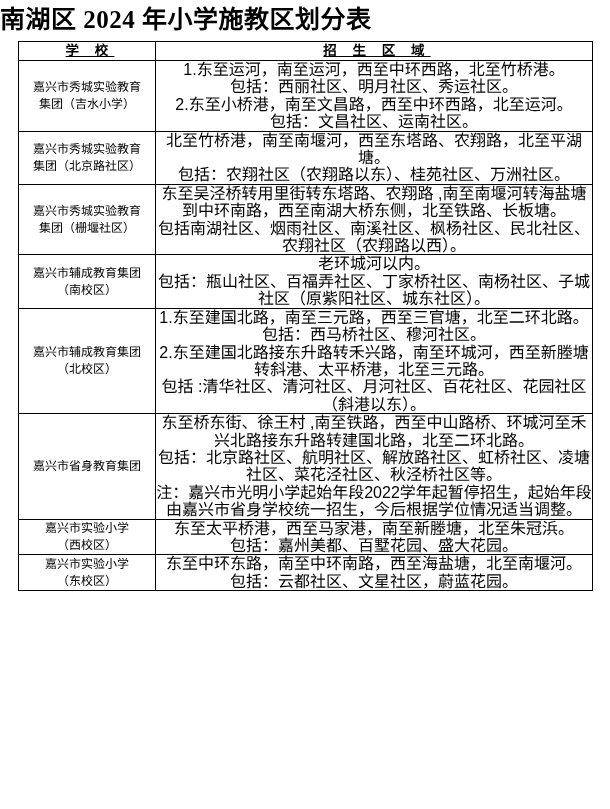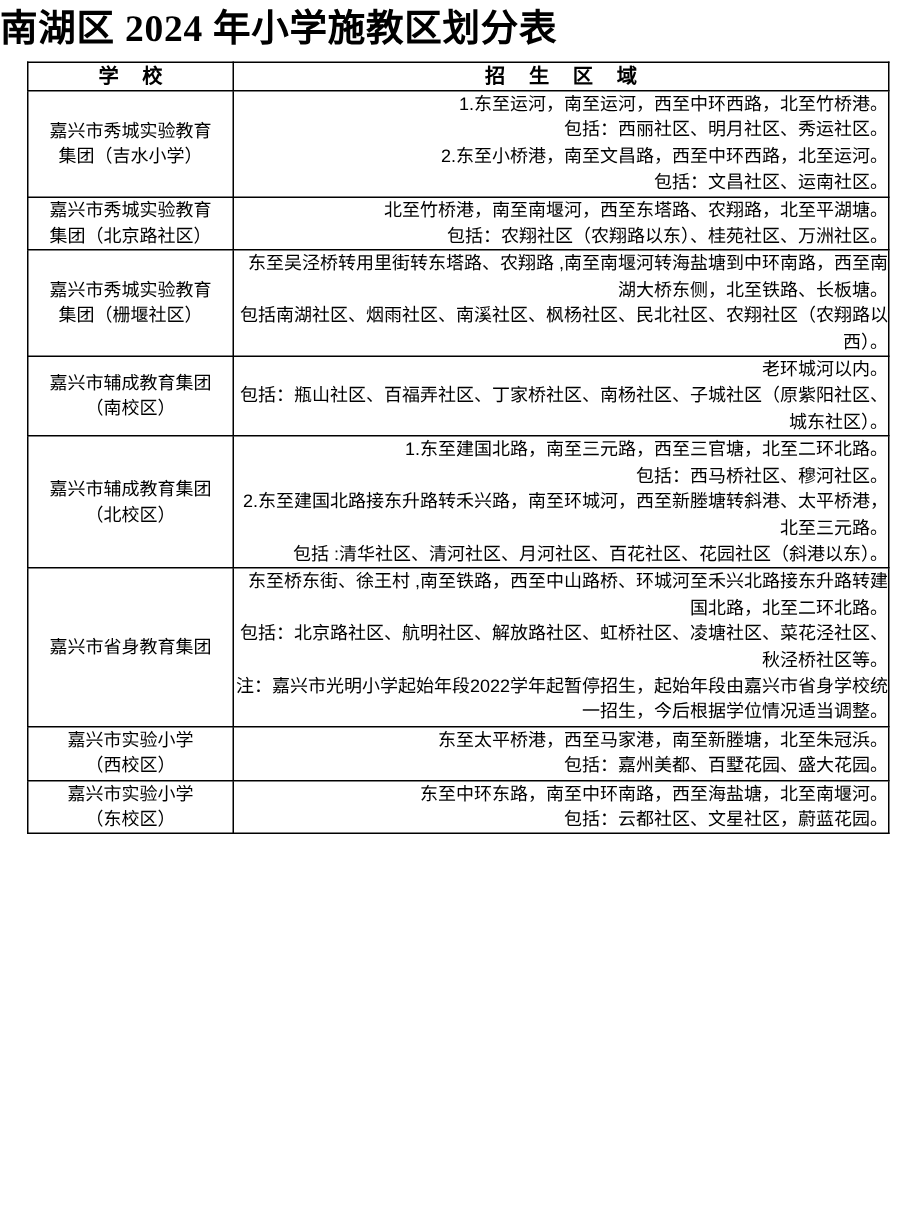--- a/index.html
+++ b/index.html
@@ -51,33 +51,34 @@
   }
   .hdr-cell {
     text-align: center;
     font-weight: bold;
     font-size: 13.5px;
     line-height: 18px;
     letter-spacing: 6px;
     text-indent: 6px;
     padding: 9px 0 9px 0;
     white-space: nowrap;
+    text-decoration: underline;
   }
   .school-cell {
     text-align: center;
     font-size: 12px;
     line-height: 17px;
     padding: 5px 3px;
   }
   .school-cell .sname {
     display: block;
   }
   .zone-cell {
-    text-align: right;
-    font-size: 12px;
+    text-align: center;
+    font-size: 16px;
     line-height: 17.4px;
     padding: 4px 2px 4px 4px;
   }
   .zone-cell .zline {
     display: block;
     white-space: normal;
     word-break: break-all;
   }
 </style>
 </head>

